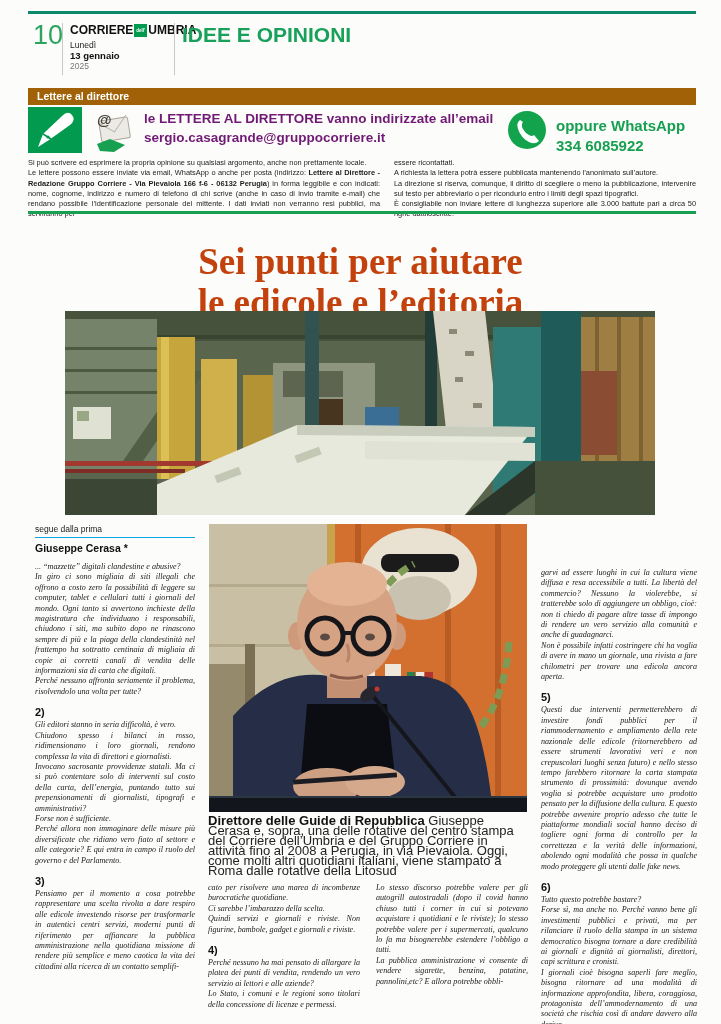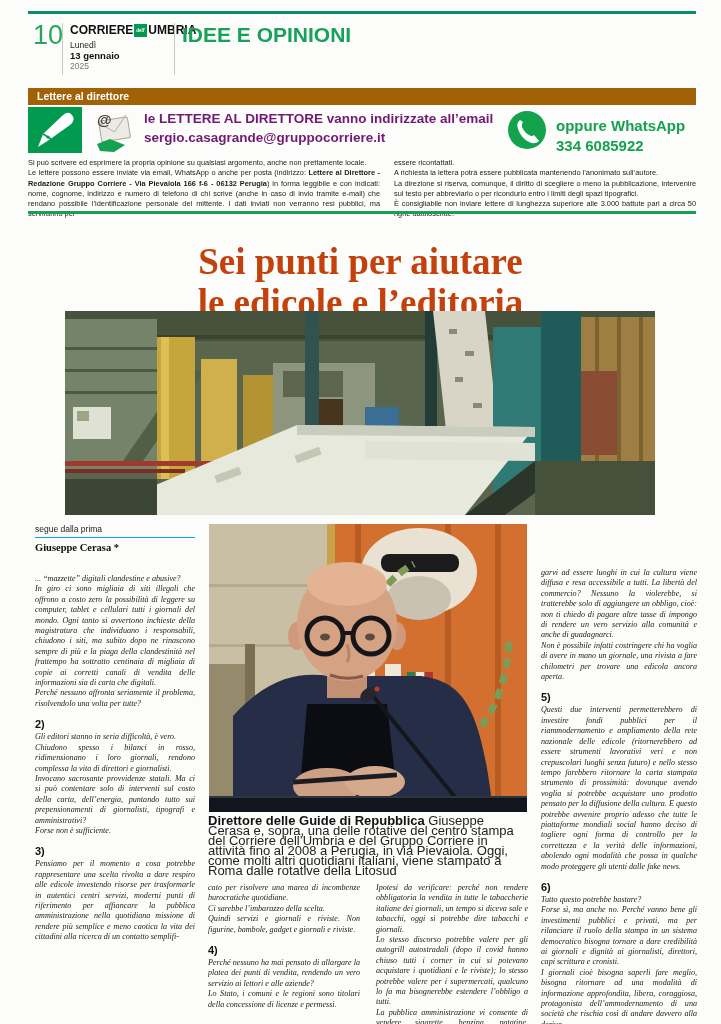--- a/index.html
+++ b/index.html
@@ -43,21 +43,21 @@
   
   .press-photo { position:absolute; left:65px; top:311px; width:590px; height:204px; }
   .press-photo svg, .man-photo svg { display:block; }
 
   
   .article { position:absolute; left:35px; top:524px; width:662px; height:500px; display:flex; gap:13px; overflow:hidden; }
   .col1 { width:160px; } .center { width:320px; } .col4 { width:156px;margin-top:44px; }
   .bp { font-family:"Liberation Serif", serif; font-style:italic; font-size:8.1px; line-height:10.4px; text-align:justify; color:#1a1a1a; }
   .num-head { font-family:"Liberation Sans", sans-serif; font-weight:bold; font-style:normal; font-size:11px; color:#111; margin:9px 0 2px; }
   .kicker { font-size:8.5px; color:#222; padding-bottom:3px; border-bottom:1px solid #0ea5e9; margin-bottom:4px; }
-  .byline { font-weight:bold; font-size:10.5px; color:#0f0f0f; margin-bottom:21px;font-family:Liberation Serif, serif; }
+  .byline { font-weight:bold; font-size:10.5px; color:#0f0f0f; margin-bottom:8px; }
   .man-photo { width:320px; height:288px; }
   .caption { margin-top:4px; font-size:13px; line-height:10px; color:#222; }
   .caption b { color:#111; }
   .subcols { display:flex; gap:16px; margin-top:7px; height:146px; overflow:hidden; }
   .subcol { width:152px; }
   .sig { margin-top:3px; text-align:left; font-weight:bold; font-size:9px; line-height:11.5px; color:#111; }
 </style>
 </head>
 <body>
 
@@ -194,20 +194,21 @@
       <div class="byline">Giuseppe Cerasa *</div>
       <div>
           <p class="bp">... “mazzette” digitali clandestine e abusive?</p>
           <p class="bp">In giro ci sono migliaia di siti illegali che offrono a costo zero la possibilità di leggere su computer, tablet e cellulari tutti i giornali del mondo. Ogni tanto si avvertono inchieste della magistratura che individuano i responsabili, chiudono i siti, ma subito dopo ne rinascono sempre di più e la piaga della clandestinità nel frattempo ha sottratto centinaia di migliaia di copie ai corretti canali di vendita delle informazioni sia di carta che digitali.</p>
           <p class="bp">Perché nessuno affronta seriamente il problema, risolvendolo una volta per tutte?</p>
           <p class="num-head">2)</p>
           <p class="bp">Gli editori stanno in seria difficoltà, è vero.</p>
           <p class="bp">Chiudono spesso i bilanci in rosso, ridimensionano i loro giornali, rendono complessa la vita di direttori e giornalisti.</p>
           <p class="bp">Invocano sacrosante provvidenze statali. Ma ci si può contentare solo di interventi sul costo della carta, dell’energia, puntando tutto sui prepensionamenti di giornalisti, tipografi e amministrativi?</p>
           <p class="bp">Forse non è sufficiente.</p>
+          <p class="bp">Perché allora non immaginare delle misure più diversificate che ridiano vero fiato al settore e alle categorie? E qui entra in campo il ruolo del governo e del Parlamento.</p>
           <p class="num-head">3)</p>
           <p class="bp">Pensiamo per il momento a cosa potrebbe rappresentare una scelta rivolta a dare respiro alle edicole investendo risorse per trasformarle in autentici centri servizi, moderni punti di riferimento per affiancare la pubblica amministrazione nella quotidiana missione di rendere più semplice e meno caotica la vita dei cittadini alla ricerca di un contatto semplifi-</p>
         </div>
     </div>
 
     <div class="center">
       <div class="man-photo">
         <svg width="320" height="288" viewBox="0 0 318 288">
           <rect width="318" height="288" fill="#c9bfa4"></rect>
           <rect x="0" y="60" width="120" height="3" fill="#b5aa8d"></rect>
@@ -260,21 +261,20 @@
       <div class="subcols">
         <div class="subcol">
             <p class="bp">cato per risolvere una marea di incombenze burocratiche quotidiane.</p>
             <p class="bp">Ci sarebbe l’imbarazzo della scelta.</p>
             <p class="bp">Quindi servizi e giornali e riviste. Non figurine, bambole, gadget e giornali e riviste.</p>
             <p class="num-head">4)</p>
             <p class="bp">Perché nessuno ha mai pensato di allargare la platea dei punti di vendita, rendendo un vero servizio ai lettori e alle aziende?</p>
             <p class="bp">Lo Stato, i comuni e le regioni sono titolari della concessione di licenze e permessi.</p>
           </div>
         <div class="subcol">
-            <p class="bp">Ipotesi da verificare: perché non rendere obbligatoria la vendita in tutte le tabaccherie italiane dei giornali, un tempo si diceva sale e tabacchi, oggi si potrebbe dire tabacchi e giornali.</p>
             <p class="bp">Lo stesso discorso potrebbe valere per gli autogrill autostradali (dopo il covid hanno chiuso tutti i corner in cui si potevano acquistare i quotidiani e le riviste); lo stesso potrebbe valere per i supermercati, qualcuno lo fa ma bisognerebbe estendere l’obbligo a tutti.</p>
             <p class="bp">La pubblica amministrazione vi consente di vendere sigarette, benzina, patatine, pannolini,etc? E allora potrebbe obbli-</p>
           </div>
       </div>
     </div>
 
     <div class="col4">
       <div>
           <p class="bp">garvi ad essere luoghi in cui la cultura viene diffusa e resa accessibile a tutti. La libertà del commercio? Nessuno la violerebbe, si tratterebbe solo di aggiungere un obbligo, cioè: non ti chiedo di pagare altre tasse di impongo di rendere un vero servizio alla comunità e anche di guadagnarci.</p>
           <p class="bp">Non è possibile infatti costringere chi ha voglia di avere in mano un giornale, una rivista a fare chilometri per trovare una edicola ancora aperta.</p>

